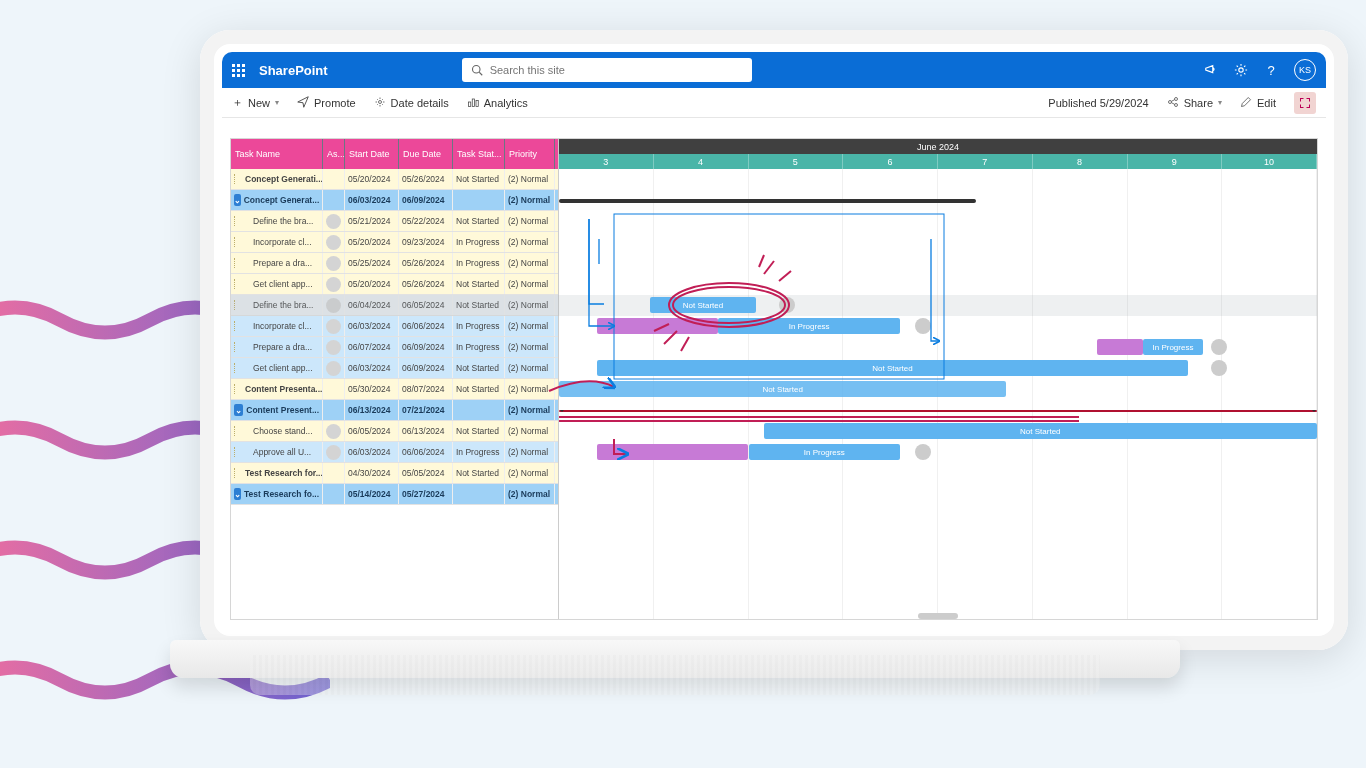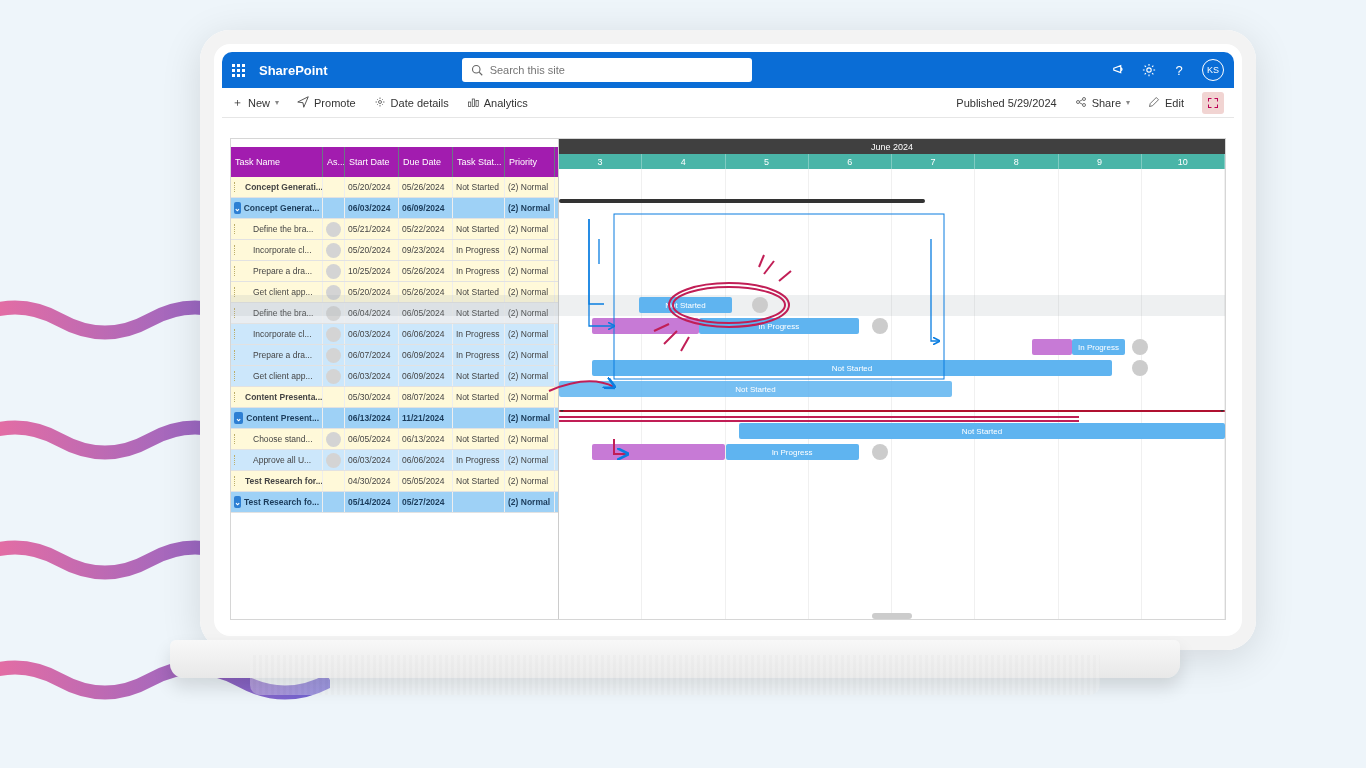--- a/index.html
+++ b/index.html
@@ -5,21 +5,21 @@
 * { margin: 0; padding: 0; box-sizing: border-box; font-family: "Segoe UI", Arial, sans-serif; }
 body { background: #eef5fa; width: 1366px; height: 768px; overflow: hidden; position: relative; }
 .wavy { position: absolute; height: 30px; width: 360px; }
 .wavy svg path { fill: none; stroke-width: 14; }
 .w1 { left: -30px; top: 300px; }
 .w2 { left: -30px; top: 420px; }
 .w3 { left: -30px; top: 540px; }
 .w4 { left: -30px; top: 660px; }
 
 
-.laptop { position: absolute; left: 200px; top: 30px; width: 1056px; height: 620px; background: #fff; border-radius: 30px; box-shadow: 0 8px 40px rgba(0,0,0,.12), inset 0 0 0 14px #f3f3f3; padding-left: 21px; }
+.laptop { position: absolute; left: 200px; top: 30px; width: 1148px; height: 620px; background: #fff; border-radius: 30px; box-shadow: 0 8px 40px rgba(0,0,0,.12), inset 0 0 0 14px #f3f3f3; padding-left: 21px; }
 .basebar { position: absolute; left: 170px; top: 640px; width: 1010px; height: 38px; background: linear-gradient(#f8f8f8,#e8e8e8); border-radius: 6px 6px 14px 14px; box-shadow: 0 10px 18px rgba(0,0,0,.12); }
 .kbd { position: absolute; left: 250px; top: 655px; width: 850px; height: 40px; background: repeating-linear-gradient(90deg,#f1f1f1 0 3px,#e6e6e6 3px 6px); border-radius: 0 0 10px 10px; opacity:.35; }
 
 .screen { position: absolute; inset: 22px; border-radius: 10px; overflow: hidden; background: #fff; display: flex; flex-direction: column; font-size: 11px; }
 
 
 .header { background: #0a6dd6; color: #fff; height: 36px; display: flex; align-items: center; padding: 0 10px; gap: 14px; }
 .waffle { display: grid; grid-template-columns: repeat(3,3px); grid-template-rows: repeat(3,3px); gap: 2px; }
 .waffle span { background:#fff; width:3px; height:3px; }
 .brand { font-weight: 600; font-size: 13px; }
@@ -38,21 +38,21 @@
 .sqbtn { width:22px; height:22px; background:#f1d4d2; border-radius:3px; display:flex; align-items:center; justify-content:center; color:#b05; }
 
 
 .chartwrap { flex:1; padding: 20px 8px 8px 8px; display:flex; flex-direction:column; }
 .legend { text-align:right; font-size:10px; padding: 2px 8px; color:#444; }
 .legend .sw { display:inline-block; width:10px; height:10px; vertical-align:middle; margin: 0 3px 0 8px; }
 .gantt { flex:1; display:flex; border:1px solid #d6d6d6; position:relative; overflow:hidden; }
 .gantt-left { width: 328px; flex-shrink:0; display:flex; flex-direction:column; border-right:1px solid #ccc; }
 .gantt-right { flex:1; position:relative; }
 
-.ghead { display:flex; height:30px; background:#a21caf; color:#fff; font-size:9px;margin-top:8px; }
+.ghead { display:flex; height:30px; background:#ec4899; color:#fff; font-size:9px; }
 .ghead .gc { padding:0 4px; display:flex; align-items:center; border-right:1px solid #6b7684; overflow:hidden; white-space:nowrap; }
 .gc-task  { width:92px; }
 .gc-as    { width:22px; }
 .gc-start { width:54px; }
 .gc-due   { width:54px; }
 .gc-stat  { width:52px; }
 .gc-pri   { width:50px; }
 
 .grow { display:flex; height:21px; font-size:8.5px; color:#444; border-bottom:1px solid #e2e2e2; align-items:stretch; }
 .grow .gc { padding:0 3px; display:flex; align-items:center; border-right:1px solid #eee; overflow:hidden; white-space:nowrap; }
@@ -267,21 +267,21 @@
                 <div class="gc gc-stat">In Progress</div>
                 <div class="gc gc-pri">(2) Normal</div>
               </div>
               <div class="grow yellow">
                 <div class="gc gc-task">
                   <span class="indent2">Prepare a dra...</span>
                 </div>
                 <div class="gc gc-as">
                   <span class="assignee"></span>
                 </div>
-                <div class="gc gc-start">10/25/2024</div>
+                <div class="gc gc-start">05/25/2024</div>
                 <div class="gc gc-due">05/26/2024</div>
                 <div class="gc gc-stat">In Progress</div>
                 <div class="gc gc-pri">(2) Normal</div>
               </div>
               <div class="grow yellow">
                 <div class="gc gc-task">
                   <span class="indent2">Get client app...</span>
                 </div>
                 <div class="gc gc-as">
                   <span class="assignee"></span>
@@ -349,21 +349,21 @@
                 <div class="gc gc-stat">Not Started</div>
                 <div class="gc gc-pri">(2) Normal</div>
               </div>
               <div class="grow blue">
                 <div class="gc gc-task">
                   <span class="exp">⌄</span>
                   <span class="">Content Present...</span>
                 </div>
                 <div class="gc gc-as"></div>
                 <div class="gc gc-start">06/13/2024</div>
-                <div class="gc gc-due">11/21/2024</div>
+                <div class="gc gc-due">07/21/2024</div>
                 <div class="gc gc-stat"></div>
                 <div class="gc gc-pri">(2) Normal</div>
               </div>
               <div class="grow yellow">
                 <div class="gc gc-task">
                   <span class="indent2">Choose stand...</span>
                 </div>
                 <div class="gc gc-as">
                   <span class="assignee"></span>
                 </div>

